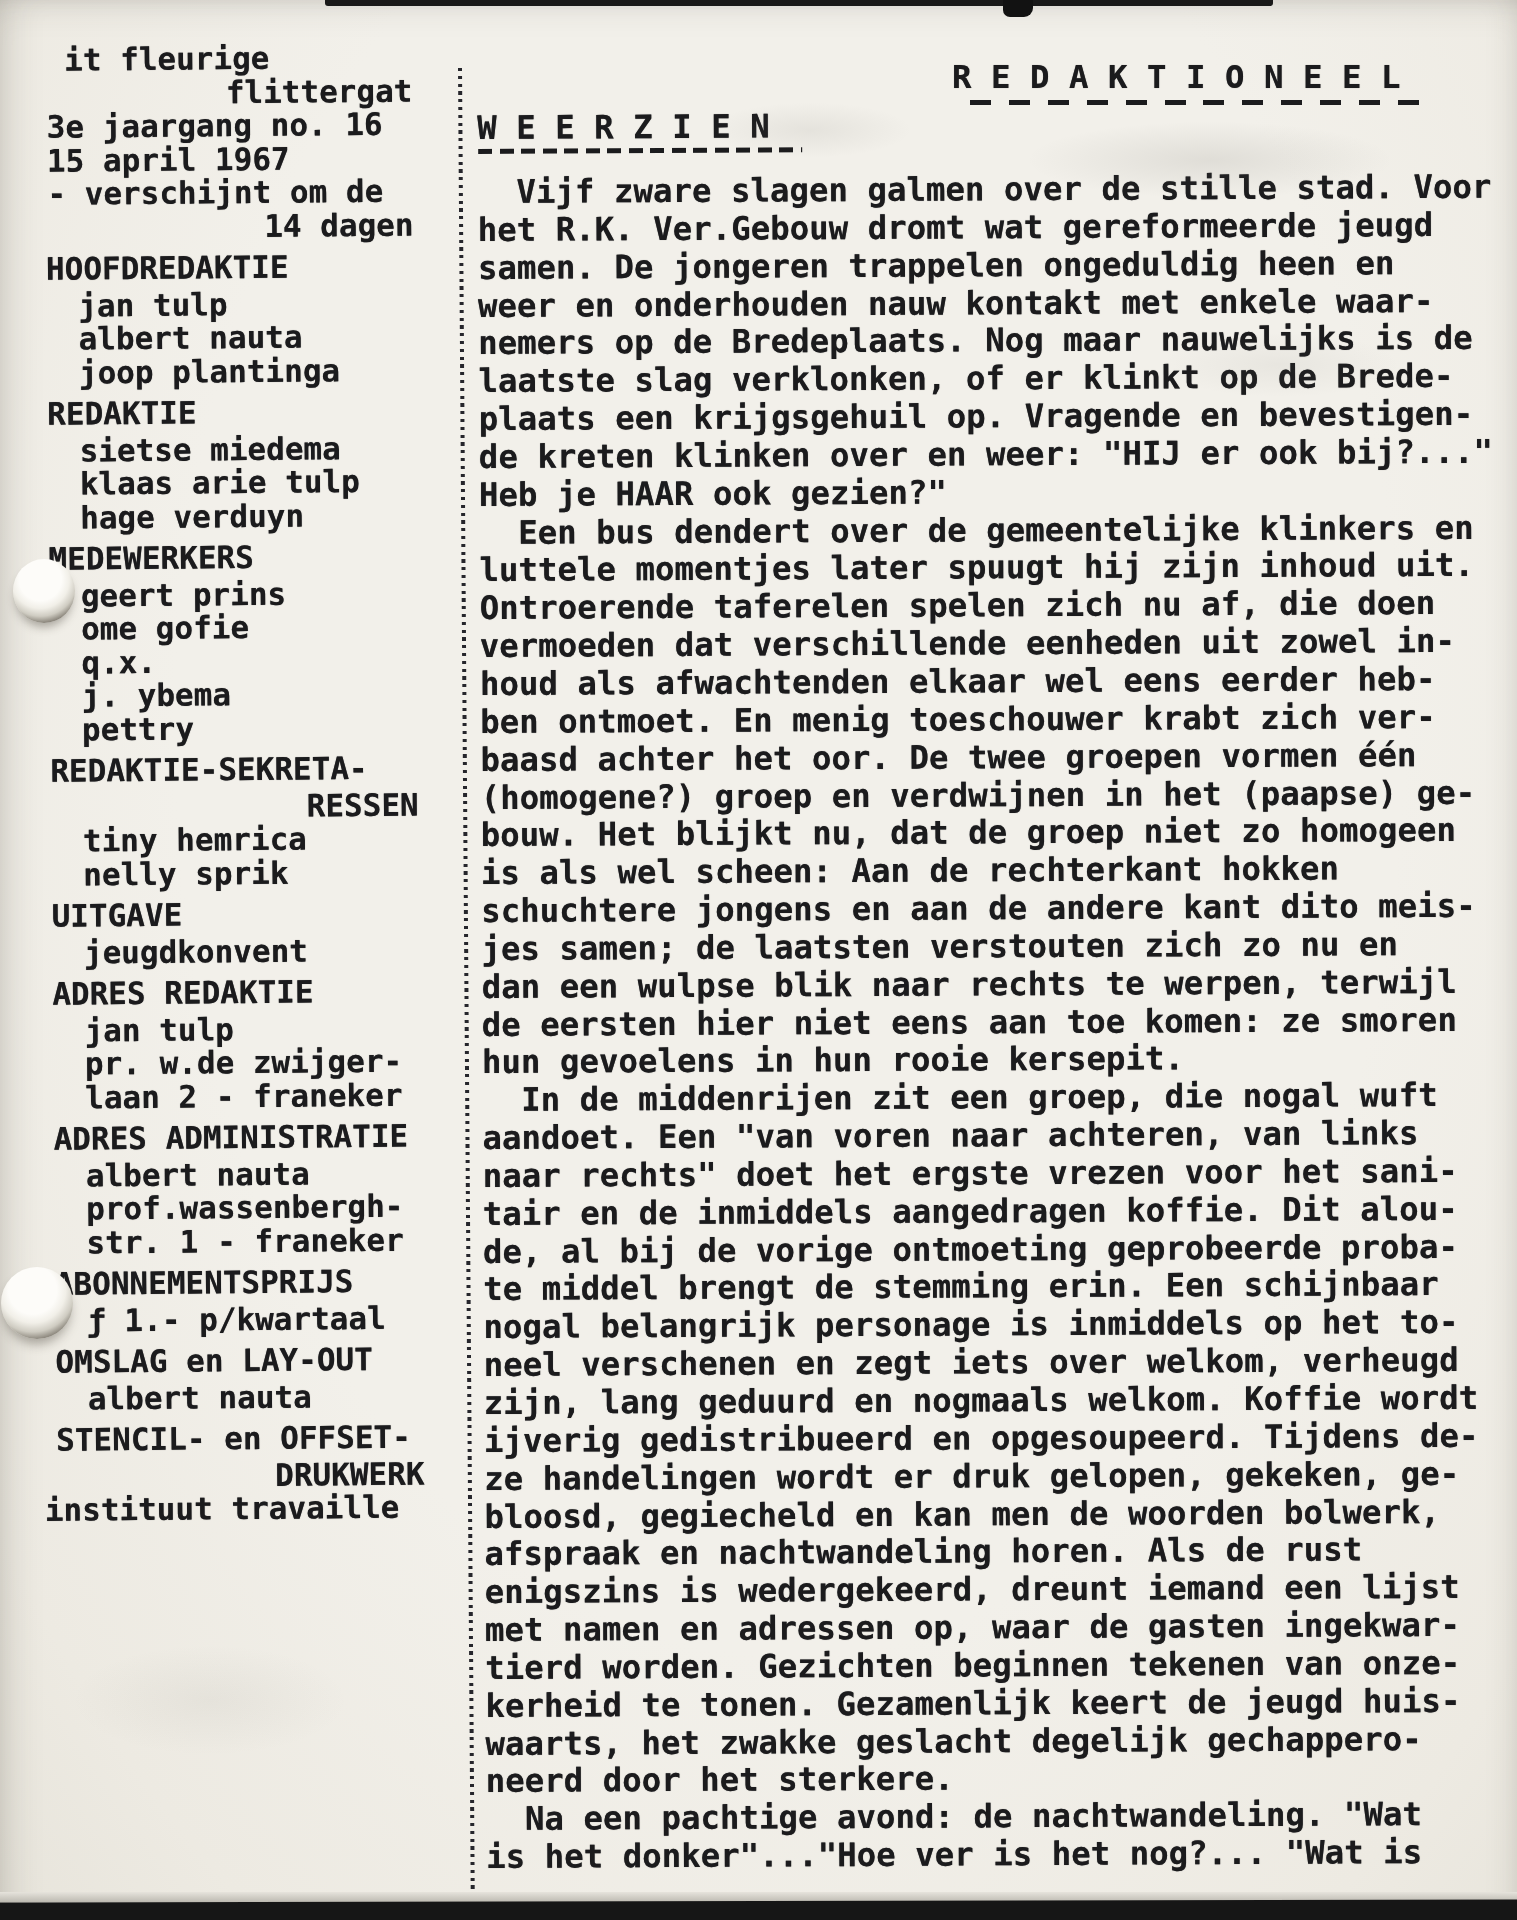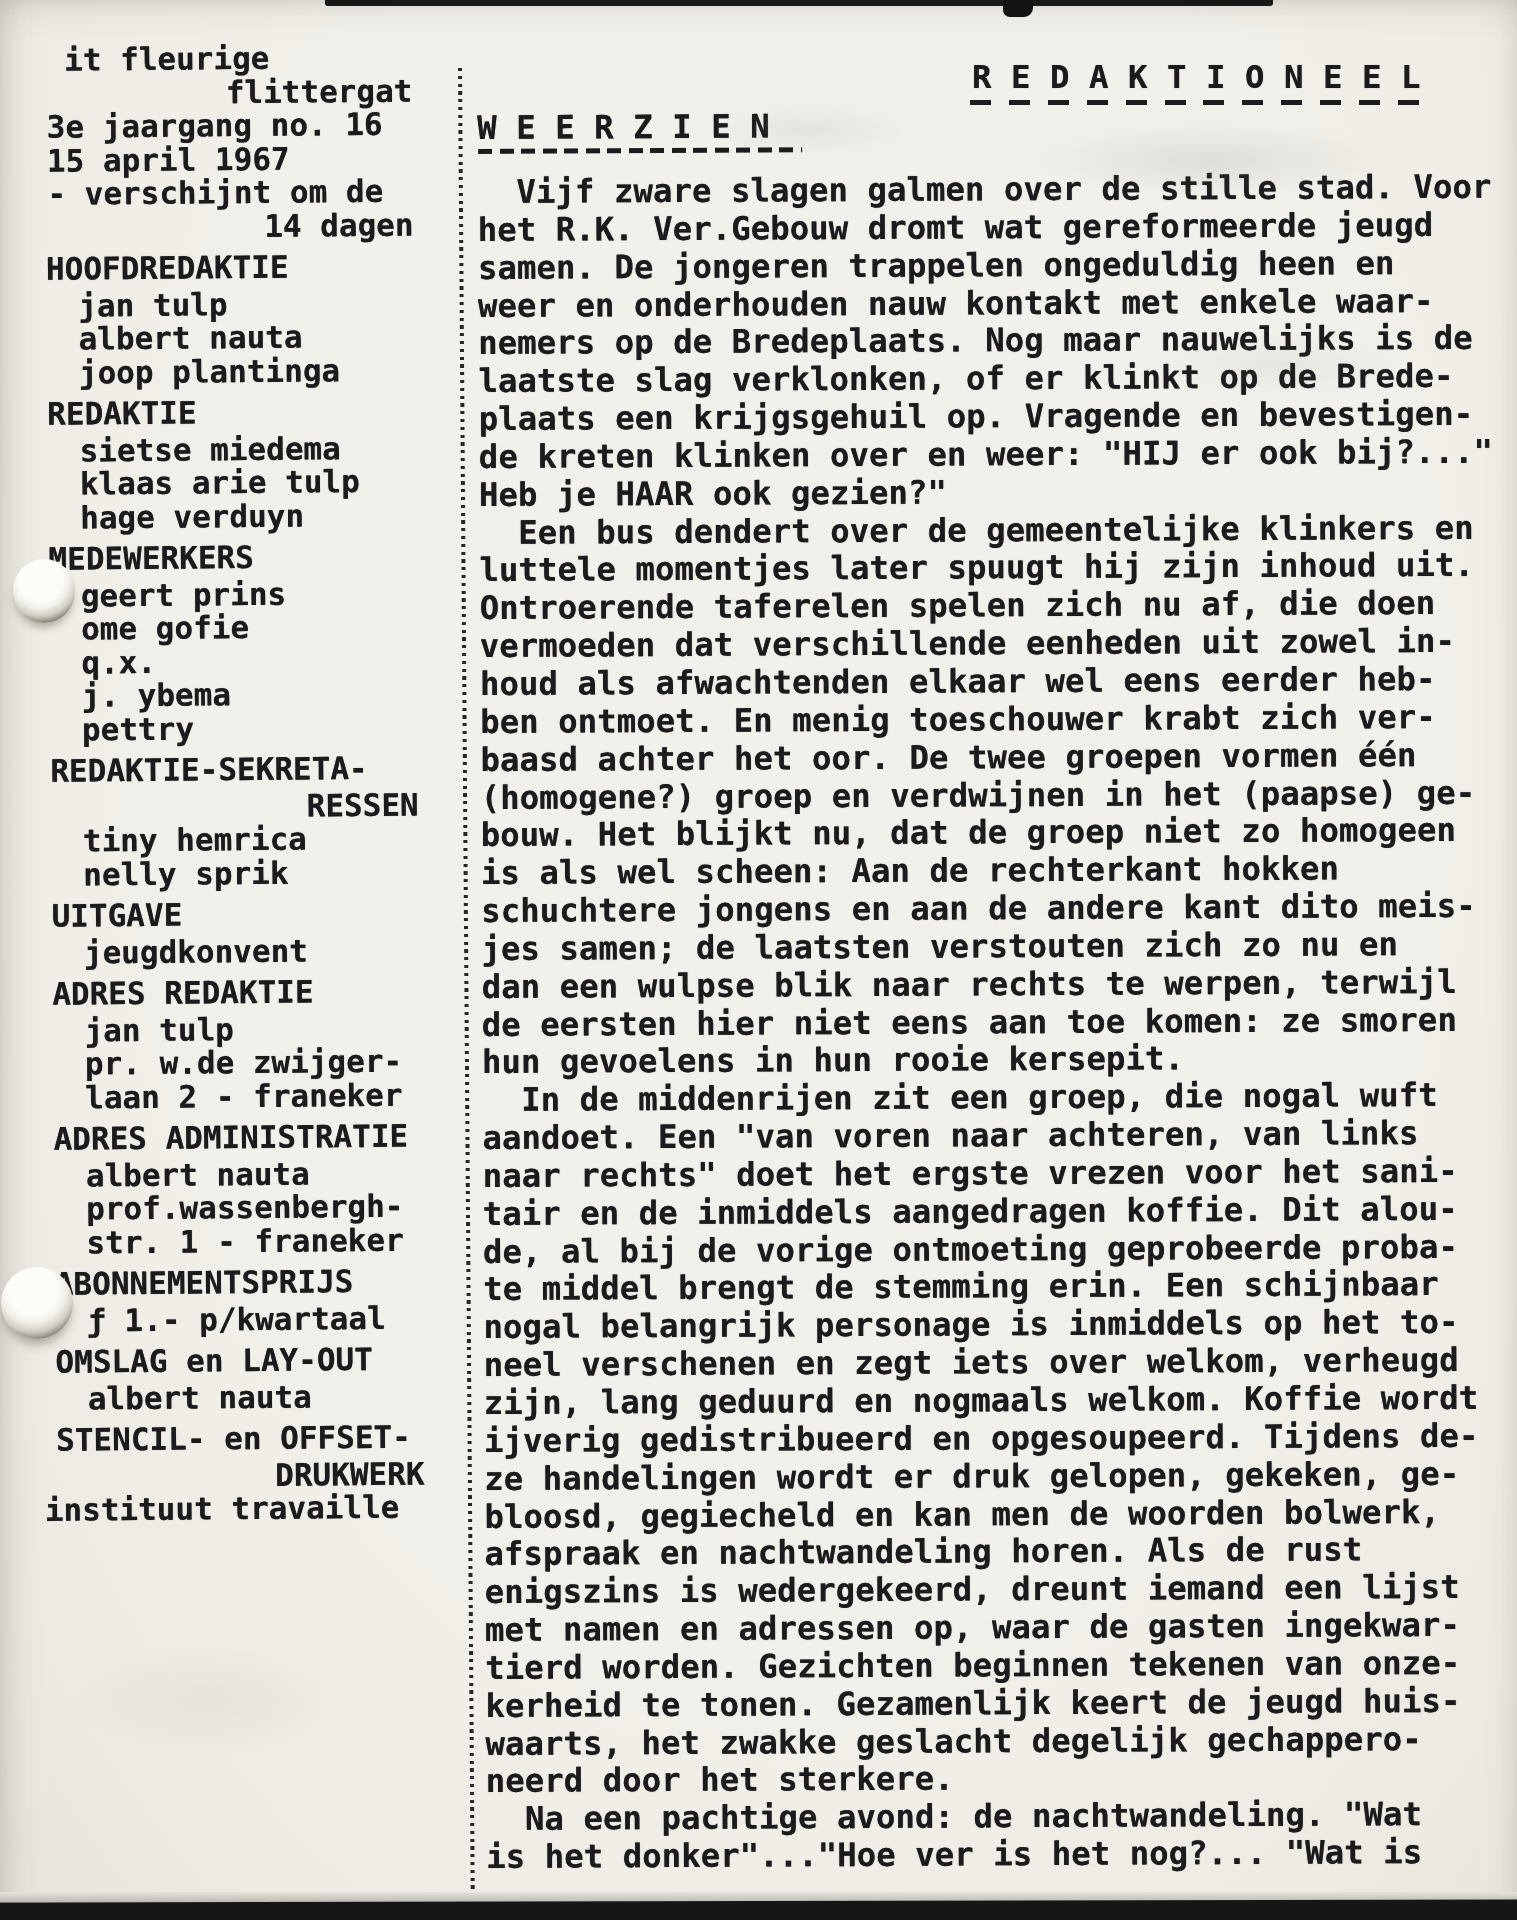--- a/index.html
+++ b/index.html
@@ -44,21 +44,21 @@
 
   
   .divider {
     position: absolute; left: 458px; top: 68px; width: 4px; height: 1828px;
     background-image: repeating-linear-gradient(to bottom, #26262c 0 3.2px, transparent 3.2px 7.8px);
     transform: rotate(-0.4deg); transform-origin: top center;
   }
 
   
   .kicker {
-    position: absolute; left: 972px; top: 58px;
+    position: absolute; left: 952px; top: 58px;
     font-size: 32.4px; font-weight: bold; white-space: nowrap;
     text-shadow: 0 0 .7px rgba(27,27,29,.75);
   }
   .kicker-underline {
     position: absolute; left: 970px; top: 100px; width: 458px; height: 5px;
     background-image: repeating-linear-gradient(to right, #1c1c1e 0 21px, transparent 21px 38.9px);
   }
   .article {
     position: absolute; left: 477px; top: 110px; width: 1010px;
     transform: rotate(-0.3deg); transform-origin: 0 0;

